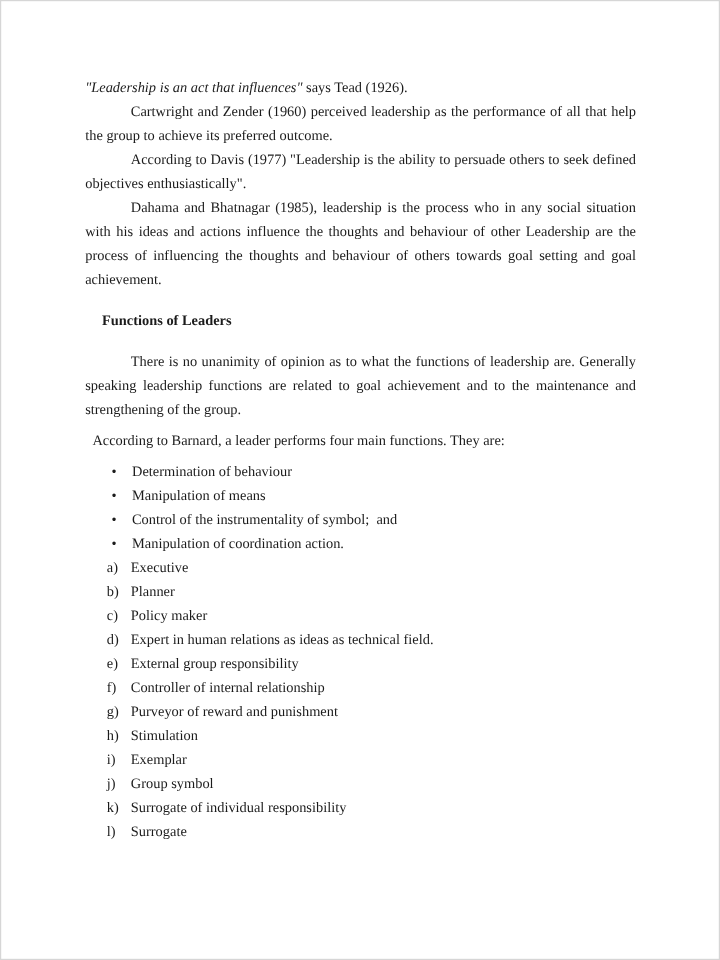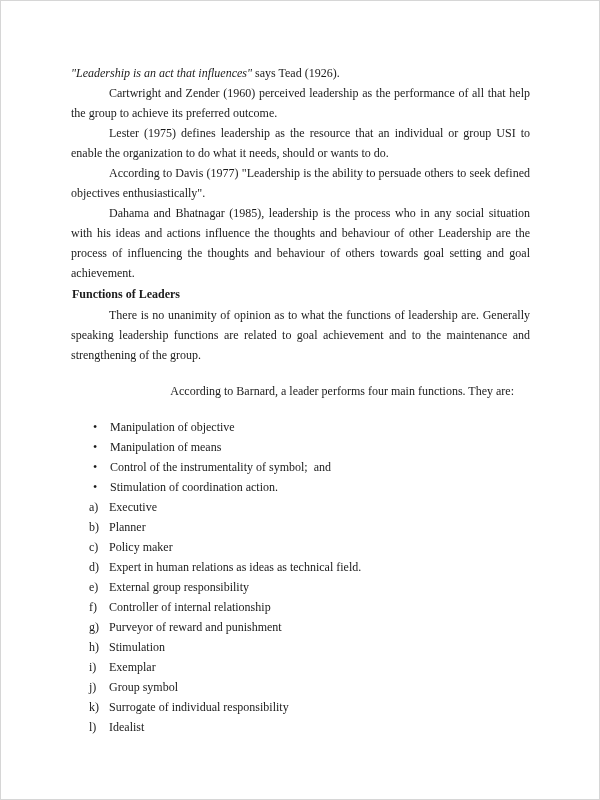--- a/index.html
+++ b/index.html
@@ -12,66 +12,65 @@
     border: 1px solid #d6d6d6;
     padding: 62px 69px 0 70px;
     font-family: "Liberation Serif", "DejaVu Serif", serif;
     font-size: 12px;
     line-height: 20px;
     color: #1b1b1b;
     overflow: hidden;
   }
   .para { margin: 0; text-align: justify; }
   .para.indent { text-indent: 38px; }
-  .lead { margin: 16px; text-align: right; }
-  .heading { margin: 1px; font-weight: bold; text-align: left; }
+  .lead { margin: 6px; text-align: left; }
+  .heading { margin: 14px; font-weight: bold; text-align: left; }
   .italic { font-style: italic; }
   ul.bullets, ol.letters { margin: 0; padding: 0; list-style: none; }
   ul.bullets li, ol.letters li { display: flex; }
   ul.bullets .marker { flex: none; width: 17px; margin-left: 22px; }
   ol.letters .l-label { flex: none; width: 20px; margin-left: 18px; }
   .li-text { white-space: pre-wrap; }
 </style>
 </head>
 <body>
 
 <div class="page">
 
   <p class="para"><span class="italic">"Leadership is an act that influences"</span><span> says Tead (1926).</span></p>
 
   <p class="para indent">Cartwright and Zender (1960) perceived leadership as the performance of all that help the group to achieve its preferred outcome.</p>
 
-  <p class="para indent">Lester (1975) defines leadership as the resource that an individual or group USI to enable the organization to do what it needs, should or wants to do.</p>
 
   <p class="para indent">According to Davis (1977) "Leadership is the ability to persuade others to seek defined objectives enthusiastically".</p>
 
   <p class="para indent">Dahama and Bhatnagar (1985), leadership is the process who in any social situation with his ideas and actions influence the thoughts and behaviour of other Leadership are the process of influencing the thoughts and behaviour of others towards goal setting and goal achievement.</p>
 
   <p class="heading">Functions of Leaders</p>
 
   <p class="para indent">There is no unanimity of opinion as to what the functions of leadership are. Generally speaking leadership functions are related to goal achievement and to the maintenance and strengthening of the group.</p>
 
   <p class="lead">According to Barnard, a leader performs four main functions. They are:</p>
 
   <ul class="bullets">
     <li>
         <span class="marker">•</span>
-        <span class="li-text">Manipulation of objective</span>
+        <span class="li-text">Determination of behaviour</span>
       </li>
     <li>
         <span class="marker">•</span>
         <span class="li-text">Manipulation of means</span>
       </li>
     <li>
         <span class="marker">•</span>
         <span class="li-text">Control of the instrumentality of symbol;  and</span>
       </li>
     <li>
         <span class="marker">•</span>
-        <span class="li-text">Stimulation of coordination action.</span>
+        <span class="li-text">Manipulation of coordination action.</span>
       </li>
   </ul>
 
 
   <ol class="letters">
     <li>
         <span class="l-label">a)</span>
         <span class="li-text">Executive</span>
       </li>
     <li>
@@ -109,17 +108,17 @@
     <li>
         <span class="l-label">j)</span>
         <span class="li-text">Group symbol</span>
       </li>
     <li>
         <span class="l-label">k)</span>
         <span class="li-text">Surrogate of individual responsibility</span>
       </li>
     <li>
         <span class="l-label">l)</span>
-        <span class="li-text">Idealist</span>
+        <span class="li-text">Surrogate</span>
       </li>
   </ol>
 
 </div>
 
 </body></html>

